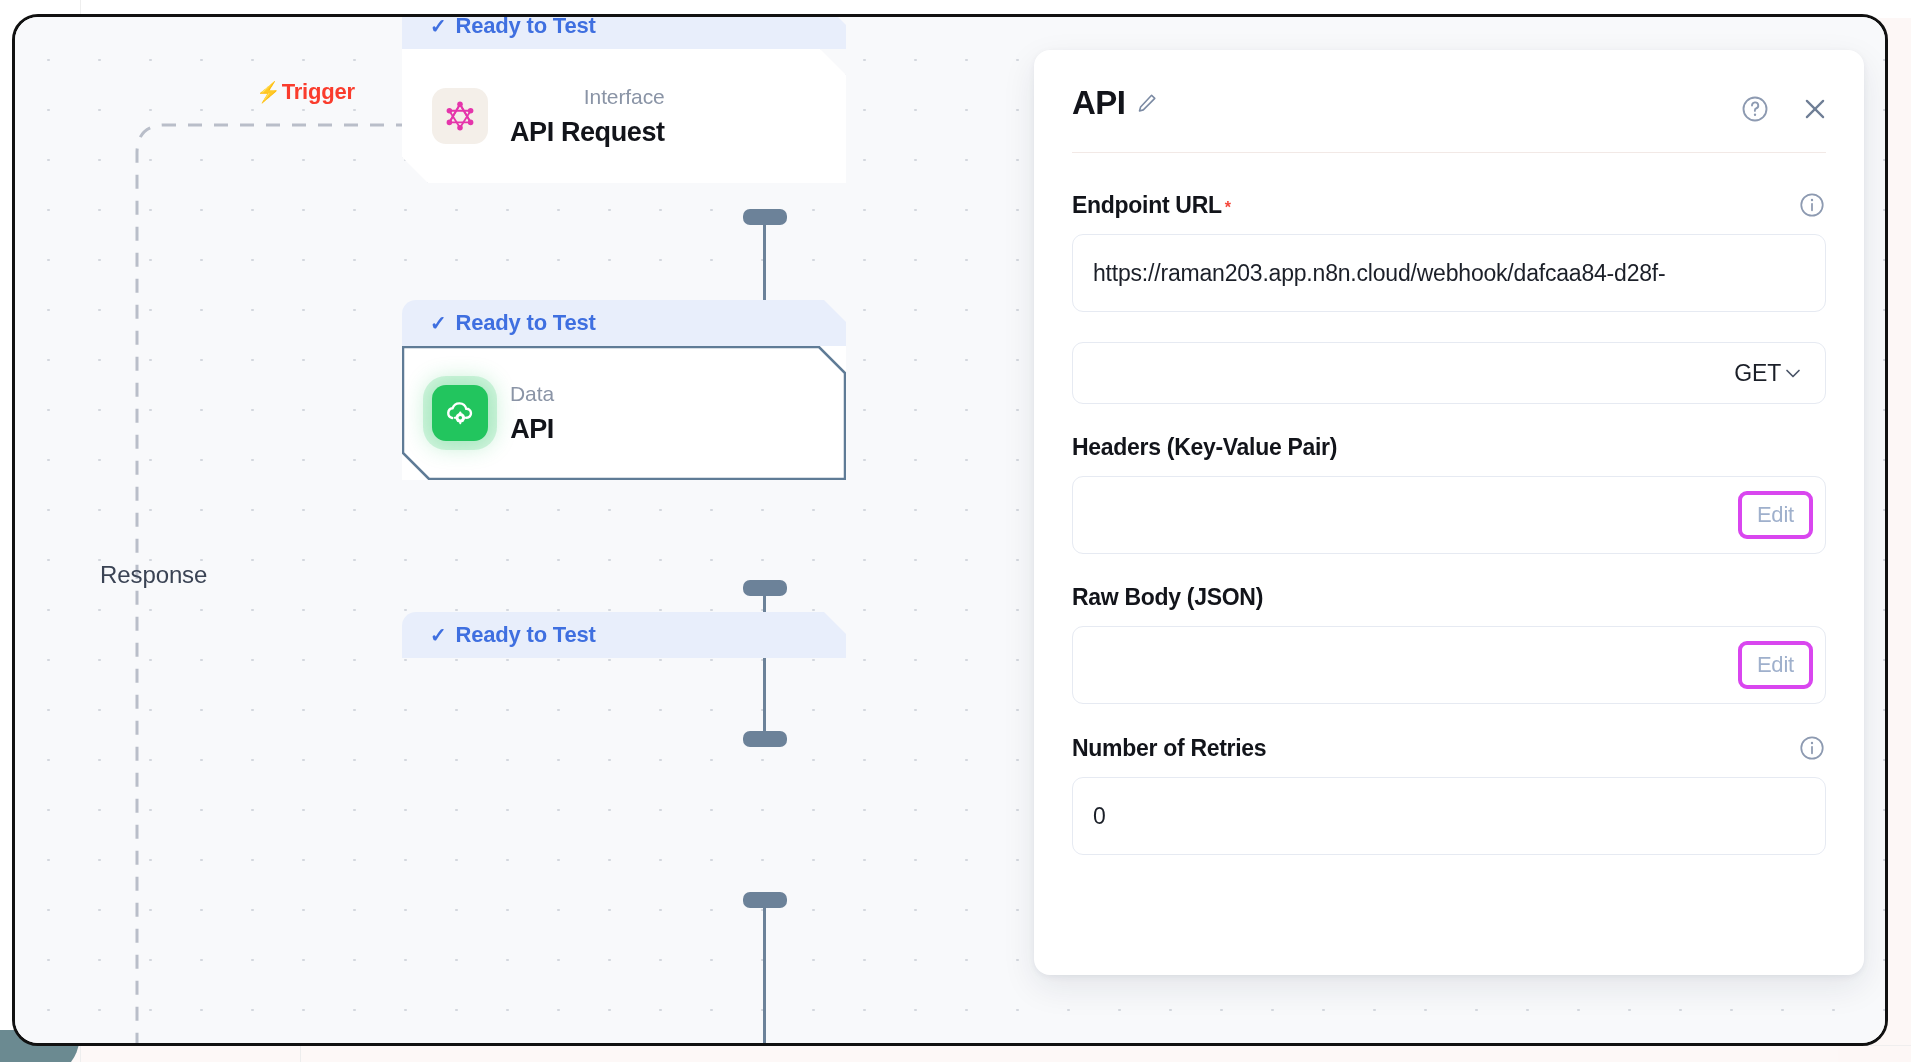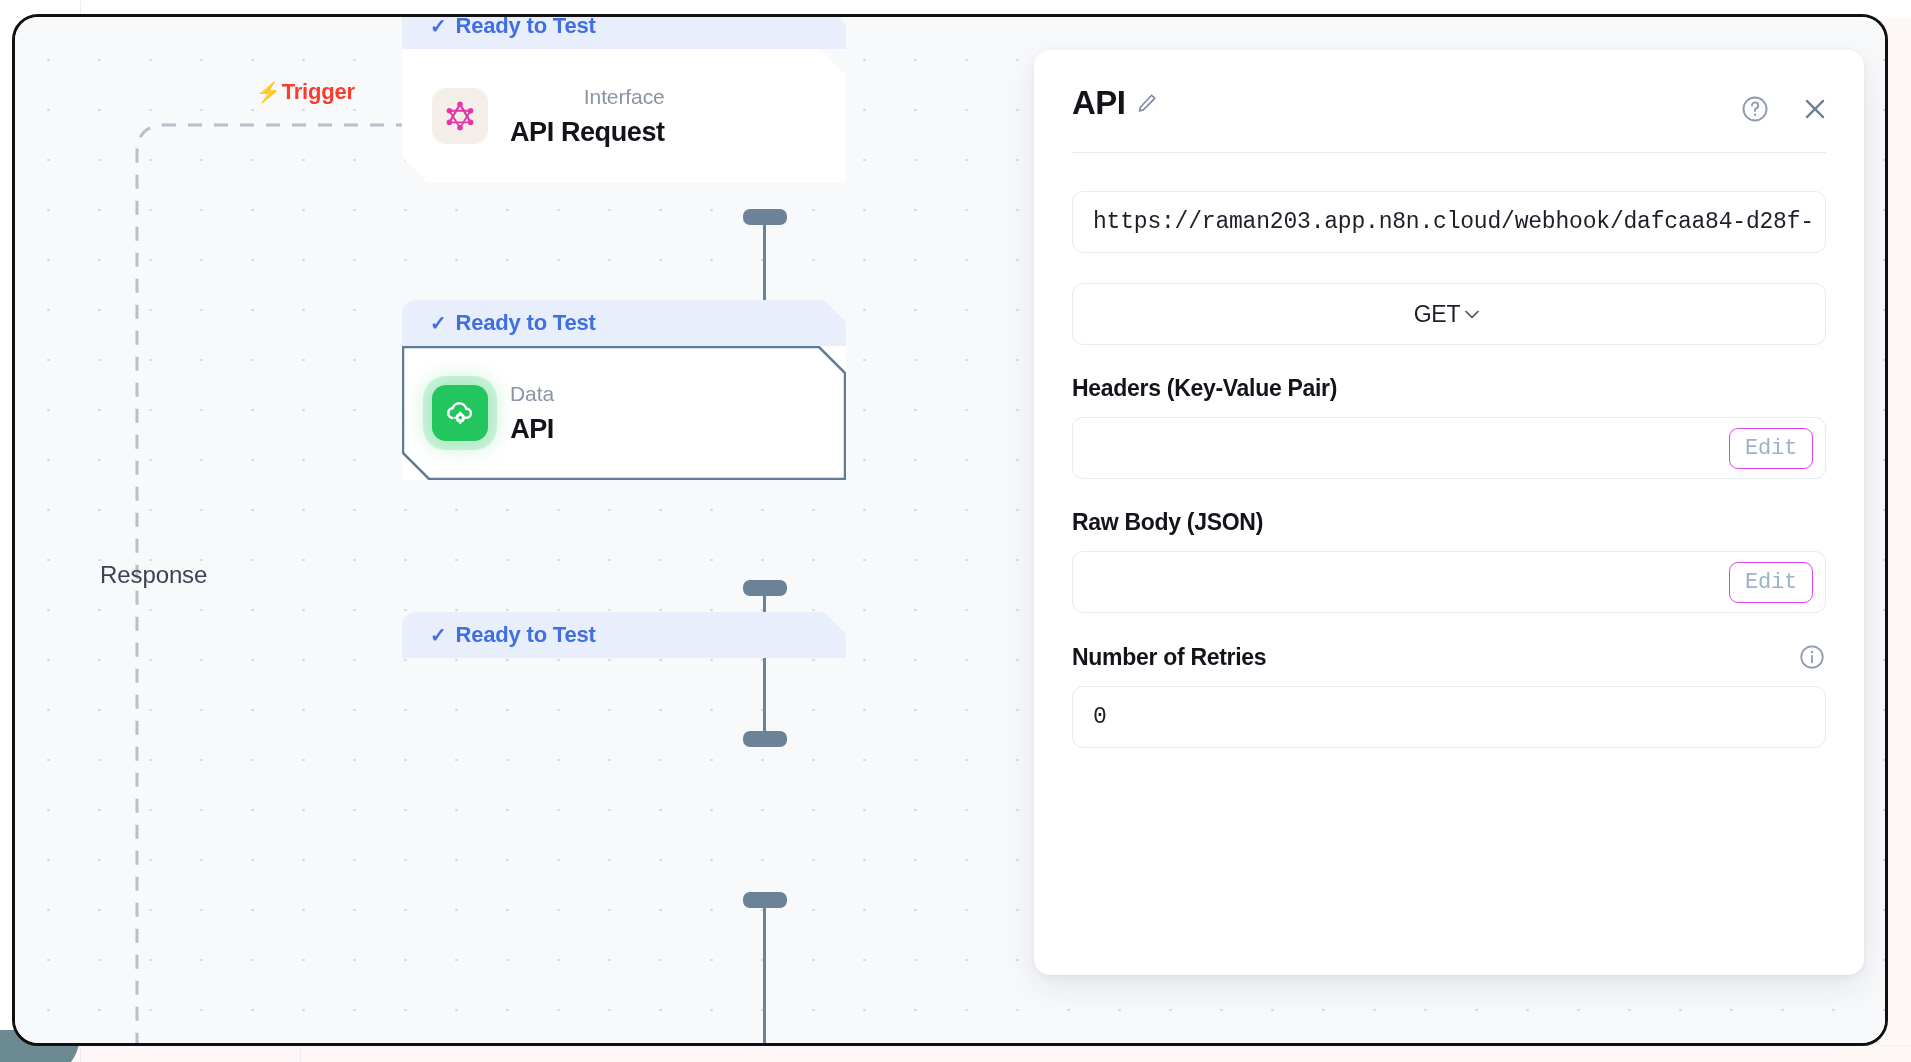--- a/index.html
+++ b/index.html
@@ -287,52 +287,51 @@
     margin-bottom: 15px;
   }
   .field-label {
     font-size: 23px;
     font-weight: 700;
     color: #12141a;
     letter-spacing: -0.3px;
   }
   .req { color: #f5483c; font-weight: 700; margin-left: 3px; }
   .field-input {
-    height: 62px;
+    height: 78px;
     border: 1px solid #e6eaf2;
     border-radius: 11px;
     display: flex;
     align-items: center;
     padding: 0 20px;
     box-sizing: border-box;
     font-size: 23px;
     color: #1b1f28;
     background: #ffffff;
     letter-spacing: -0.2px;
     white-space: nowrap;
     overflow: hidden;
-    font-family: Liberation Mono, monospace;
   }
   .field-input.with-btn { justify-content: flex-end; padding-right: 12px; }
   .edit-btn {
-    border: 1px solid #d946ef;
+    border: 4px solid #d946ef;
     border-radius: 9px;
     color: #9fb0cc;
     font-size: 22px;
     padding: 7px 15px;
     background: #ffffff;
     letter-spacing: -0.2px;
   }
   .select-input {
     height: 62px;
     border: 1px solid #e6eaf2;
     border-radius: 11px;
     display: flex;
     align-items: center;
-    justify-content: center;
+    justify-content: flex-end;
     padding: 0 20px;
     box-sizing: border-box;
     font-size: 23px;
     color: #1b1f28;
     background: #ffffff;
     letter-spacing: -0.2px;
   }
   .info-icon { flex: 0 0 auto; }
 </style>
 </head>
@@ -473,20 +472,32 @@
             </svg>
           </span>
         </div>
 
         <div class="panel-divider"></div>
       </div>
 
       <div class="panel-body">
 
         <div class="field">
+          <div class="field-label-row">
+            <div>
+              <span class="field-label">Endpoint URL</span><span class="req">*</span>
+            </div>
+            <span class="icon-btn info-icon">
+              <svg width="28" height="28" viewBox="0 0 24 24" fill="none" stroke="#8d9ab1" stroke-width="1.5">
+                <circle cx="12" cy="12" r="9.2"></circle>
+                <line x1="12" y1="11" x2="12" y2="16.5" stroke-linecap="round"></line>
+                <circle cx="12" cy="7.7" r="1" fill="#8d9ab1" stroke="none"></circle>
+              </svg>
+            </span>
+          </div>
           <div class="field-input">https://raman203.app.n8n.cloud/webhook/dafcaa84-d28f-</div>
         </div>
 
         <div class="field">
           <div class="select-input">
             <span>GET</span>
             <span class="icon-btn">
               <svg width="24" height="24" viewBox="0 0 24 24" fill="none" stroke="#4a5568" stroke-width="1.7" stroke-linecap="round" stroke-linejoin="round">
                 <polyline points="6,9.5 12,15.5 18,9.5"></polyline>
               </svg>

